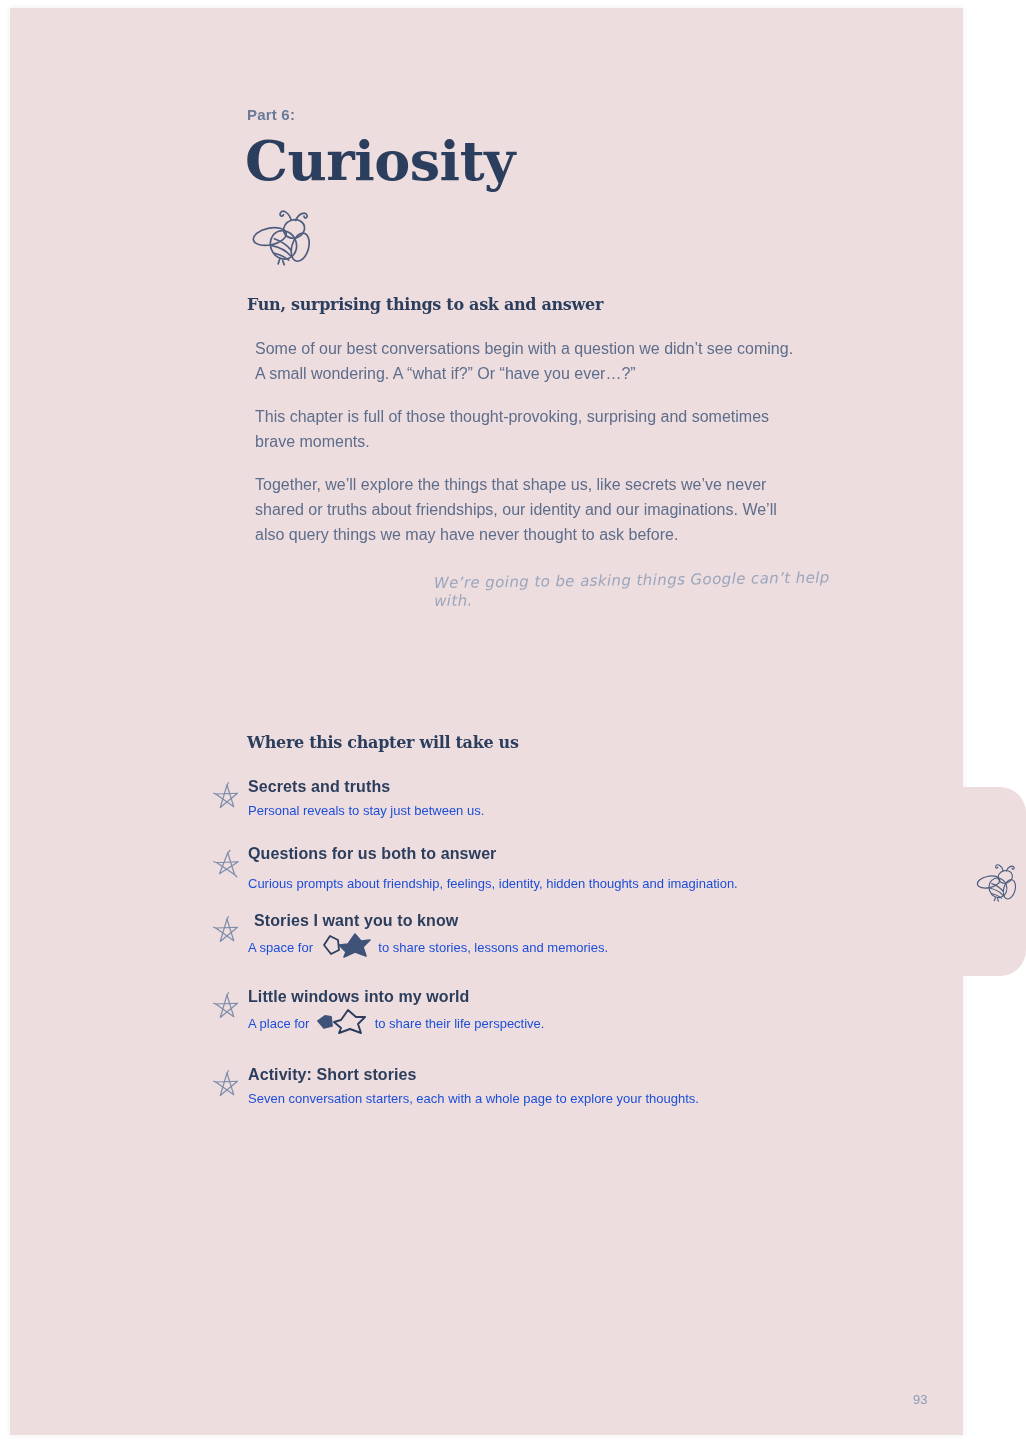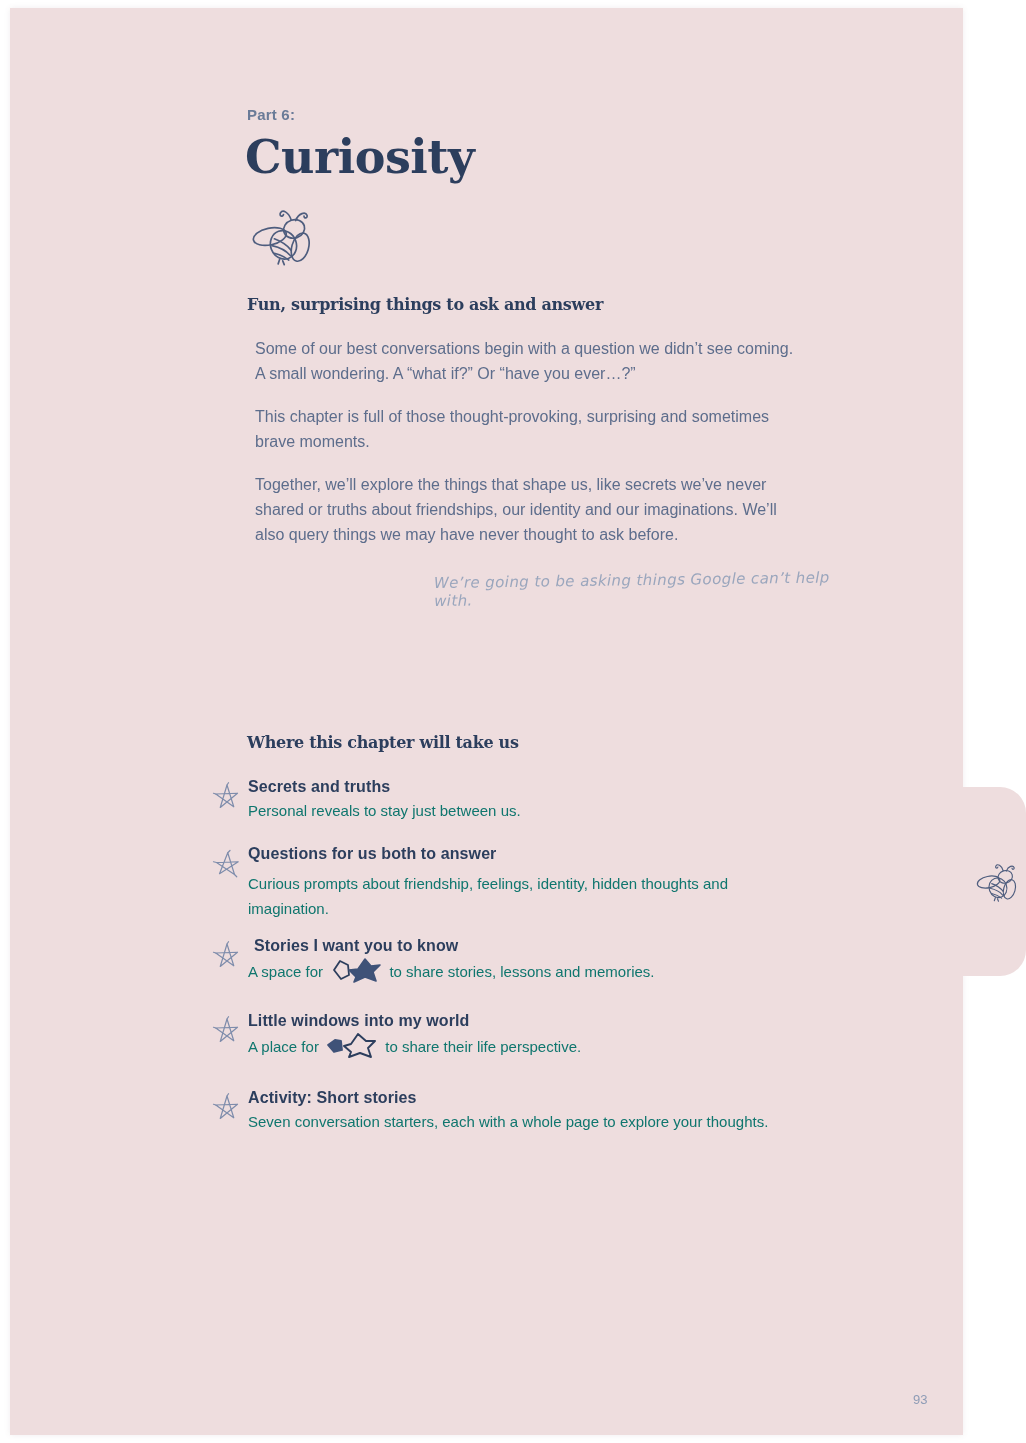--- a/index.html
+++ b/index.html
@@ -55,21 +55,21 @@
     font-weight: bold;
     letter-spacing: 0.2px;
     color: #6a7b98;
   }
 
   .chapter-title {
     position: absolute;
     left: 245px;
     top: 134px;
     font-family: "DejaVu Serif", "Liberation Serif", serif;
-    font-size: 46px;
+    font-size: 54px;
     font-weight: bold;
     letter-spacing: -0.5px;
     color: #2c3e5d;
     line-height: 1;
   }
 
   .hero-bee {
     position: absolute;
     left: 247px;
     top: 197px;
@@ -134,23 +134,23 @@
     height: 30px;
   }
   .roadmap-item .item-title {
     font-size: 16px;
     font-weight: bold;
     color: #2c3e5d;
     letter-spacing: 0.1px;
     margin-bottom: 2px;
   }
   .roadmap-item .item-desc {
-    font-size: 15px;
+    font-size: 13px;
     line-height: 25px;
-    color: #0f766e;
+    color: #1d4ed8;
     width: 545px;
   }
   .roadmap-item .item-desc .inline-stars {
     display: inline-block;
     vertical-align: -6px;
     margin: 0 2px;
   }
 
   
   .roadmap-item.i0 { margin-bottom: 22px; }

